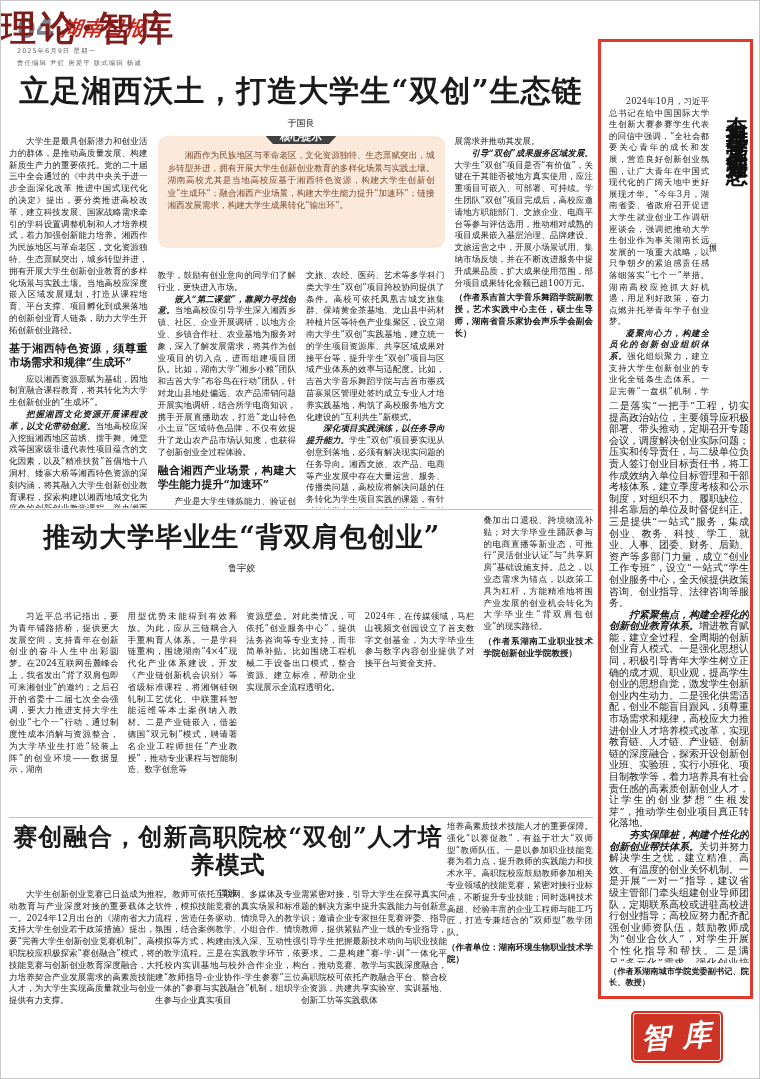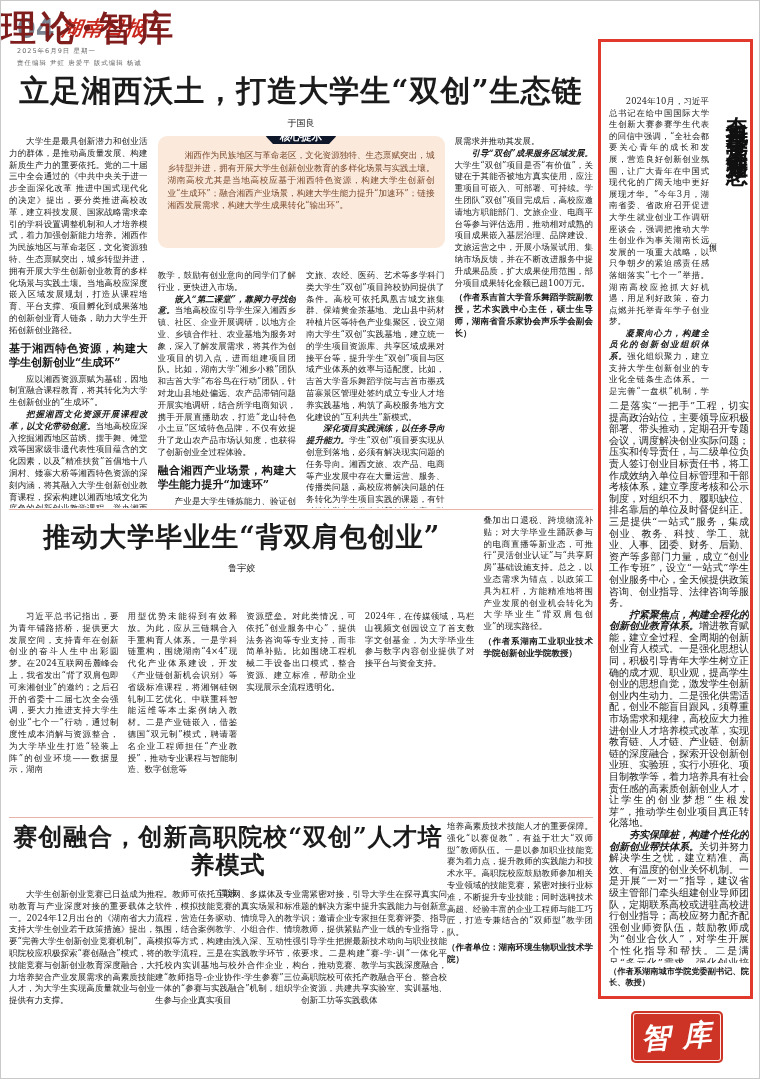--- a/index.html
+++ b/index.html
@@ -30,21 +30,21 @@
   .a1-author{margin:8px 0 6px;}
   .a1-body{display:grid;grid-template-columns:repeat(4,1fr);grid-template-rows:112px 1fr;gap:22px 10px;height:372px;overflow:hidden;}
   .a1-c1{grid-column:1;grid-row:1/3;}
   .a1-c4{grid-column:4;grid-row:1/3;}
   .a1-c2{grid-column:2;grid-row:2;}
   .a1-c3{grid-column:3;grid-row:2;}
   .coretip{grid-column:2/4;grid-row:1;position:relative;background:#fbeadc;border-radius:9px;
            padding:13px 10px 4px;font-size:8.6px;line-height:12.5px;color:#7a4a2e;text-align:justify;box-sizing:border-box;}
   .coretip p{margin:0;text-indent:2em;}
   .coretip-label{position:absolute;top:-7px;left:50%;transform:translateX(-50%);
-                 background:#0f172a;color:#fff;font-weight:bold;font-size:10.5px;line-height:15px;
+                 background:#404040;color:#fff;font-weight:bold;font-size:10.5px;line-height:15px;
                  padding:0 14px;white-space:nowrap;
                  clip-path:polygon(7px 0,calc(100% - 7px) 0,100% 50%,calc(100% - 7px) 100%,7px 100%,0 50%);}
   
   .divider{position:absolute;left:8px;width:584px;border-top:1px solid #e9b3a8;}
   
   .article2{position:absolute;left:8px;top:514px;width:584px;display:grid;
             grid-template-columns:repeat(5,1fr);grid-template-rows:90px 1fr;gap:6px 9px;height:294px;overflow:hidden;}
   .a2-head{grid-column:1/5;grid-row:1;text-align:center;}
   .a2-headline{font-weight:bold;font-size:27px;line-height:32px;margin:6px 0 0;letter-spacing:1px;}
   .a2-author{margin-top:9px;}
@@ -87,21 +87,21 @@
     <div class="meta-line">责任编辑 尹虹 唐爱平 版式编辑 杨诚</div>
   </div>
   <div class="section-title">理论·智库</div>
 
   <div class="article1">
     <h1 class="a1-headline">立足湘西沃土，打造大学生“双创”生态链</h1>
     <div class="byline a1-author">于国良</div>
     <div class="a1-body">
       <div class="col a1-c1">
           <p>大学生是最具创新潜力和创业活力的群体，是推动高质量发展、构建新质生产力的重要依托。党的二十届三中全会通过的《中共中央关于进一步全面深化改革 推进中国式现代化的决定》提出，要分类推进高校改革，建立科技发展、国家战略需求牵引的学科设置调整机制和人才培养模式，着力加强创新能力培养。湘西作为民族地区与革命老区，文化资源独特、生态禀赋突出，城乡转型并进，拥有开展大学生创新创业教育的多样化场景与实践土壤。当地高校应深度嵌入区域发展规划，打造从课程培育、平台支撑、项目孵化到成果落地的创新创业育人链条，助力大学生开拓创新创业路径。</p>
-          <div class="sub">基于湘西特色资源，构建大学生创新创业“生成环”</div>
+          <div class="sub">基于湘西特色资源，须尊重市场需求和规律“生成环”</div>
           <p>应以湘西资源禀赋为基础，因地制宜融合课程教育，将其转化为大学生创新创业的“生成环”。</p>
           <p><span class="lead">把握湘西文化资源开展课程改革，以文化带动创意。</span>当地高校应深入挖掘湘西地区苗绣、摆手舞、傩堂戏等国家级非遗代表性项目蕴含的文化因素，以及“精准扶贫”首倡地十八洞村、矮寨大桥等湘西特色资源的深刻内涵，将其融入大学生创新创业教育课程，探索构建以湘西地域文化为底色的创新创业教学课程，举办湘西专题大学生创新创业大赛，引导学生围绕湘西文化开展创意训练与方案设计。</p>
         </div>
       <div class="coretip">
         <div class="coretip-label">核心提示</div>
         <p>湘西作为民族地区与革命老区，文化资源独特、生态禀赋突出，城乡转型并进，拥有开展大学生创新创业教育的多样化场景与实践土壤。湖南高校尤其是当地高校应基于湘西特色资源，构建大学生创新创业“生成环”；融合湘西产业场景，构建大学生能力提升“加速环”；链接湘西发展需求，构建大学生成果转化“输出环”。</p>
       </div>
       <div class="col a1-c2">
           <p class="cont">教学，鼓励有创业意向的同学们了解行业，更快进入市场。</p>
           <p><span class="lead">嵌入“第二课堂”，靠脚力寻找创意。</span>当地高校应引导学生深入湘西乡镇、社区、企业开展调研，以地方企业、乡镇合作社、农业基地为服务对象，深入了解发展需求，将其作为创业项目的切入点，进而组建项目团队。比如，湖南大学“湘乡小粮”团队和吉首大学“布谷鸟在行动”团队，针对龙山县地处偏远、农产品滞销问题开展实地调研，结合所学电商知识，携手开展直播助农，打造“龙山特色小土豆”区域特色品牌，不仅有效提升了龙山农产品市场认知度，也获得了创新创业全过程体验。</p>

